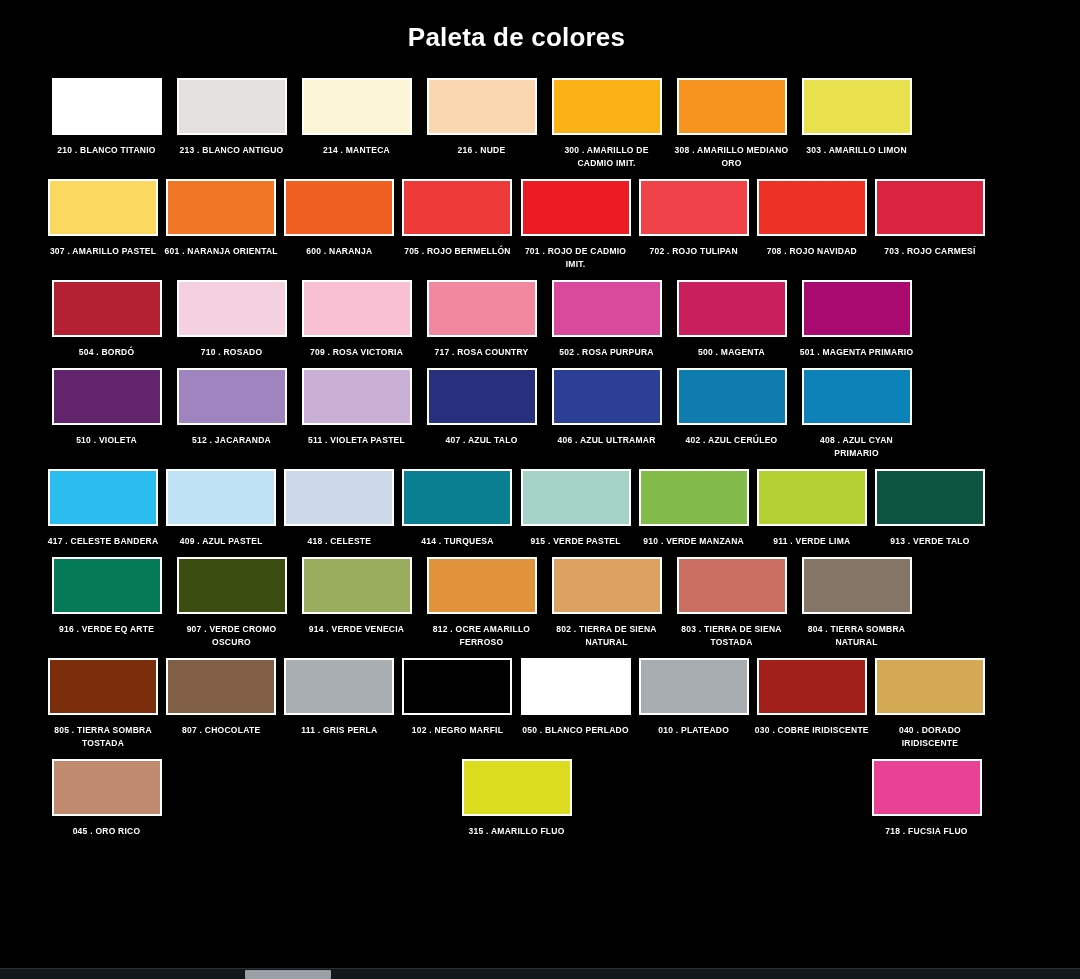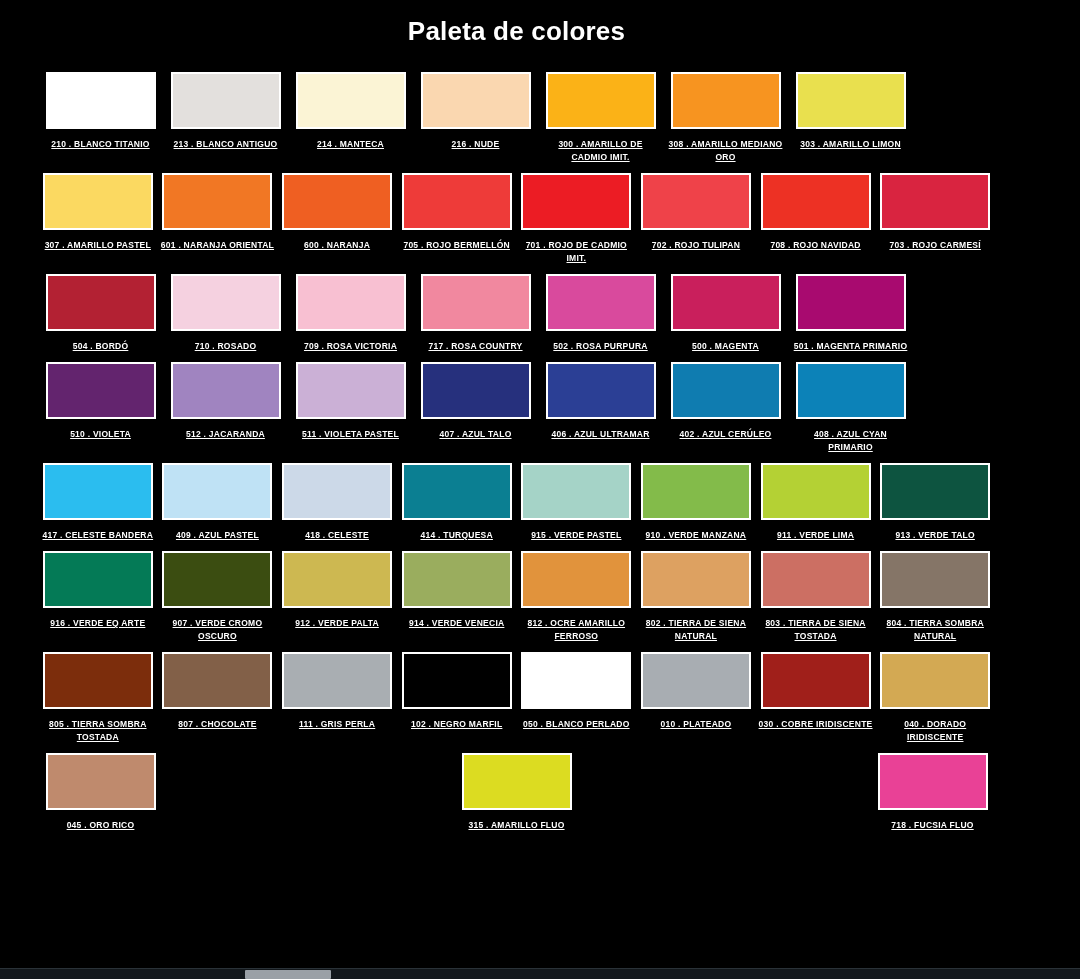--- a/index.html
+++ b/index.html
@@ -16,21 +16,21 @@
     font-family: "Liberation Sans", "DejaVu Sans", sans-serif;
     color: #ffffff;
     position: relative;
   }
 
   .page {
     width: 1033px;
     height: 979px;
     position: relative;
     background: #000000;
-    padding: 0;
+    padding: 6px;
   }
 
   .page-title {
     text-align: center;
     font-size: 26px;
     font-weight: bold;
     letter-spacing: 0.2px;
     color: #ffffff;
     padding-top: 14px;
     padding-bottom: 6px;
@@ -41,21 +41,20 @@
   .palette-grid {
     padding: 18px 38px 0 38px;
   }
 
   .palette-row {
     display: flex;
     flex-direction: row;
     justify-content: flex-start;
     align-items: flex-start;
     margin-bottom: 9px;
-    text-decoration: underline;
   }
 
   .palette-row.centered {
     justify-content: space-between;
   }
 
   .swatch-cell {
     width: 125px;
     margin-right: 0;
     display: flex;
@@ -272,24 +271,20 @@
       <div class="palette-row">
         <div class="swatch-cell">
           <div class="swatch-chip" style="background-color: rgb(4, 122, 86); border-color: rgb(255, 255, 255);"></div>
           <div class="swatch-label">916 . VERDE EQ ARTE</div>
         </div>
         <div class="swatch-cell">
           <div class="swatch-chip" style="background-color: rgb(59, 77, 17); border-color: rgb(255, 255, 255);"></div>
           <div class="swatch-label">907 . VERDE CROMO OSCURO</div>
         </div>
         <div class="swatch-cell">
-          <div class="swatch-chip" style="background-color: rgb(205, 184, 81); border-color: rgb(255, 255, 255);"></div>
-          <div class="swatch-label">912 . VERDE PALTA</div>
-        </div>
-        <div class="swatch-cell">
           <div class="swatch-chip" style="background-color: rgb(154, 173, 94); border-color: rgb(255, 255, 255);"></div>
           <div class="swatch-label">914 . VERDE VENECIA</div>
         </div>
         <div class="swatch-cell">
           <div class="swatch-chip" style="background-color: rgb(225, 147, 60); border-color: rgb(255, 255, 255);"></div>
           <div class="swatch-label">812 . OCRE AMARILLO FERROSO</div>
         </div>
         <div class="swatch-cell">
           <div class="swatch-chip" style="background-color: rgb(221, 161, 97); border-color: rgb(255, 255, 255);"></div>
           <div class="swatch-label">802 . TIERRA DE SIENA NATURAL</div>

